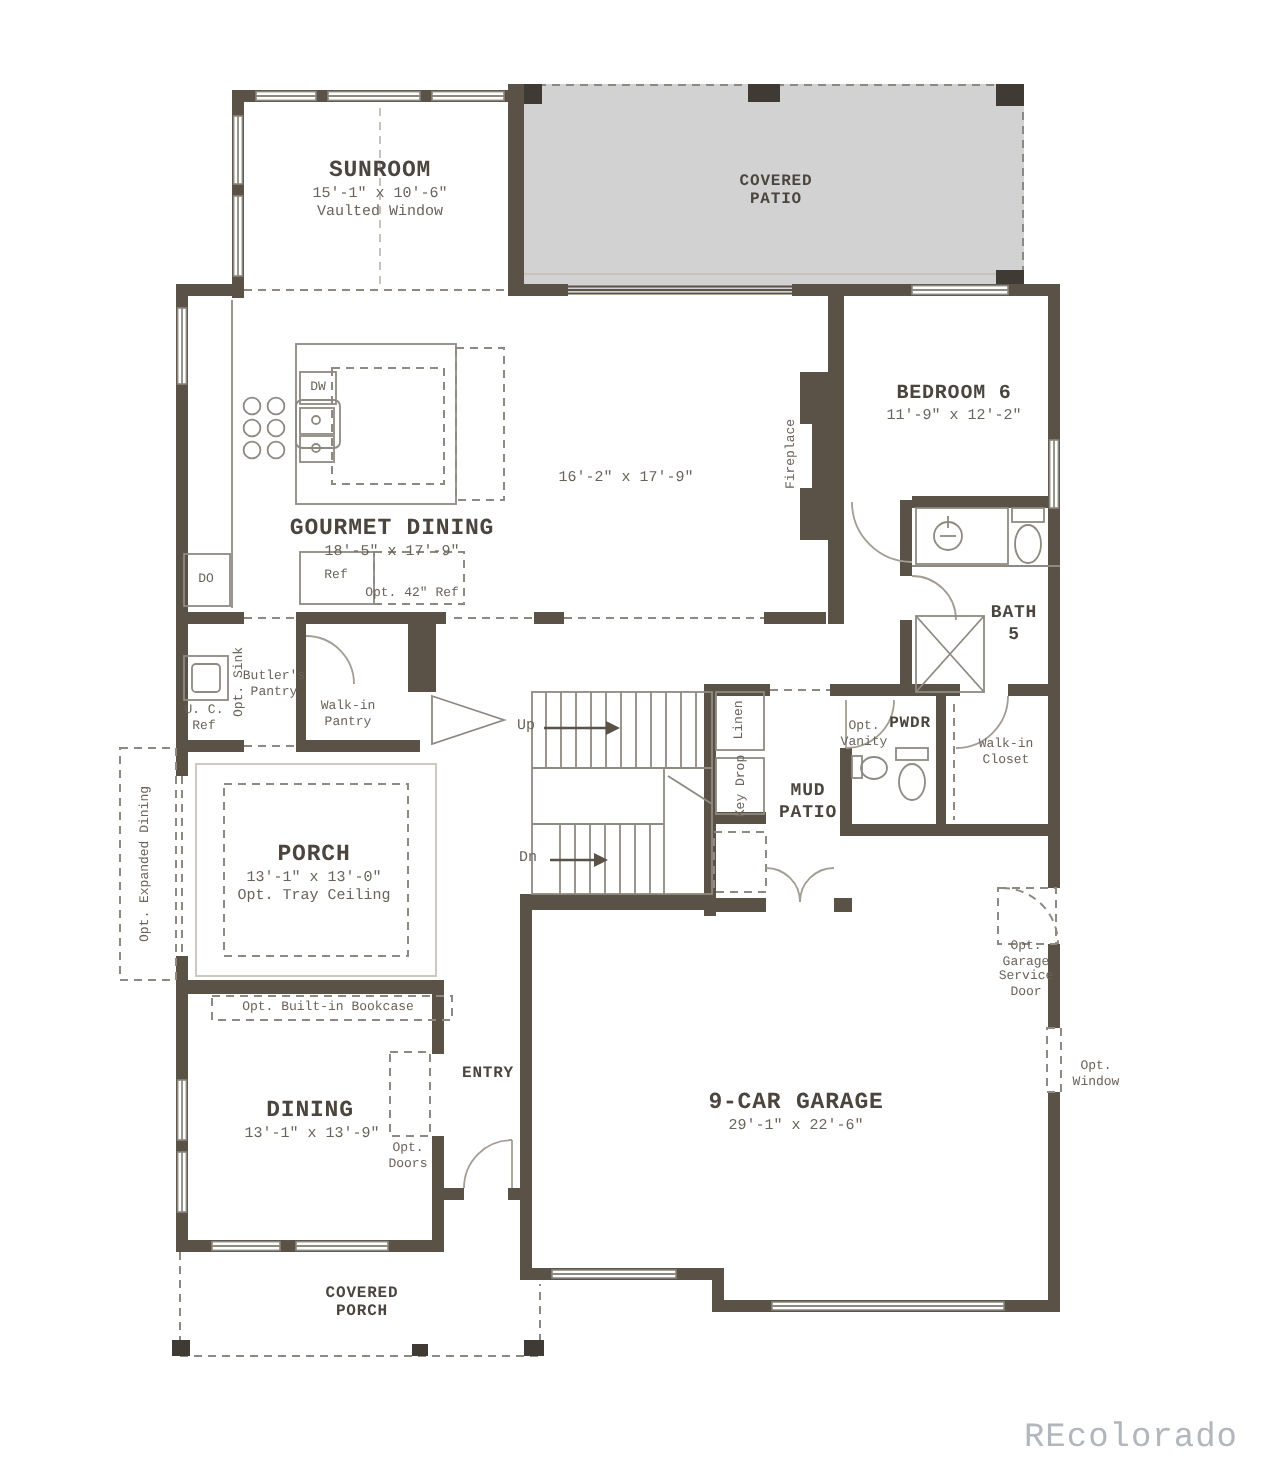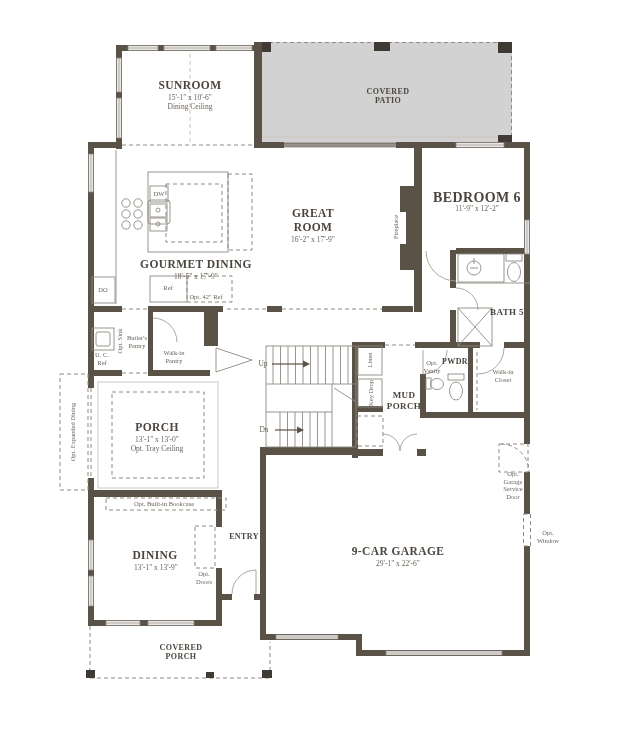--- a/index.html
+++ b/index.html
@@ -1,37 +1,37 @@
 <!DOCTYPE html>
 <html style="--wall: #5a5147; --post: #3f3a33; --patio: #d2d2d2; --line: #8f8a81; --ink: #4b453e; --ink2: #6a635a; --wm: #b2b7be;"><head>
 <meta charset="utf-8">
 <style>
   :root{
     --wall:#5a5147; --post:#3f3a33; --patio:#d2d2d2; --line:#8f8a81;
     --ink:#4b453e; --ink2:#6a635a; --wm:#b2b7be; --lt:#c9c4bb;
   }
   html,body{margin:0;padding:0;background:#fff;}
   #stage{position:relative;width:624px;height:734px;background:#fff;overflow:hidden;
-         font-family:Liberation Serif, serif;}
+         font-family:Liberation Mono, monospace;}
   svg{position:absolute;left:0;top:0;}
   .wall{fill:var(--wall);}
   .post{fill:var(--post);}
   .patio{fill:var(--patio);}
   .dash{stroke:var(--line);stroke-width:1;stroke-dasharray:4 3;fill:none;}
   .dashlt{stroke:var(--lt);stroke-width:1;stroke-dasharray:4 3;fill:none;}
   .thin{stroke:var(--line);stroke-width:.9;fill:none;}
   .ltln{stroke:var(--lt);stroke-width:.9;fill:none;}
   .win{fill:#ffffff;stroke:#8a857d;stroke-width:.8;}
   .arc{stroke:#a39d93;stroke-width:.9;fill:none;}
   .arrow{stroke:var(--wall);stroke-width:1.2;fill:none;}
   .ah{fill:var(--wall);}
   .lbl{position:absolute;transform:translate(-50%,-50%);text-align:center;color:var(--ink);
        line-height:1.18;white-space:nowrap;}
   .b{font-weight:bold;letter-spacing:.4px;}
-  .f11{font-size:11.5px;} .f10{font-size:14px;} .f9{font-size:9px;} .f8{font-size:8px;}
+  .f11{font-size:11.5px;} .f10{font-size:10px;} .f9{font-size:9px;} .f8{font-size:8px;}
   .f7{font-size:7.5px;color:var(--ink2);font-weight:normal;letter-spacing:0;}
   .f6{font-size:6.5px;color:var(--ink2);}
   .wrap{white-space:normal;}
   .v{transform:translate(-50%,-50%) rotate(-90deg);}
   .wm{position:absolute;right:5px;top:710px;font-size:17px;color:var(--wm);letter-spacing:.5px;}
 </style>
 </head>
 <body>
 
 <div id="stage">
@@ -248,53 +248,53 @@
     <rect class="thin" x="458" y="308" width="34" height="38"></rect>
     <line class="thin" x1="458" y1="308" x2="492" y2="346"></line>
     <line class="thin" x1="492" y1="308" x2="458" y2="346"></line>
     <rect class="thin" x="358" y="346" width="24" height="29"></rect>
     <rect class="thin" x="358" y="379" width="24" height="28"></rect>
   </g>
 </svg>
 
   <div class="lbl b f11" style="left:190px;top:86px">SUNROOM</div>
   <div class="lbl f7" style="left:190px;top:98px">15'-1" x 10'-6"</div>
-  <div class="lbl f7" style="left:190px;top:107px">Dining Ceiling</div>
+  <div class="lbl f7" style="left:190px;top:107px">Vaulted Window</div>
   <div class="lbl b f8 wrap" style="left:388px;top:96px;width:58px">COVERED PATIO</div>
-  <div class="lbl b f11 wrap" style="left:313px;top:221px;width:72px">GREAT ROOM</div>
   <div class="lbl f7" style="left:313px;top:240px">16'-2" x 17'-9"</div>
   <div class="lbl f6 v" style="left:396px;top:227px">Fireplace</div>
   <div class="lbl b f10" style="left:477px;top:198px">BEDROOM 6</div>
   <div class="lbl f7" style="left:477px;top:209px">11'-9" x 12'-2"</div>
   <div class="lbl b f11" style="left:196px;top:265px">GOURMET DINING</div>
   <div class="lbl f7" style="left:196px;top:277px">18'-5" x 17'-9"</div>
   <div class="lbl f6" style="left:159px;top:194px">DW</div>
   <div class="lbl f6" style="left:168px;top:288px">Ref</div>
   <div class="lbl f6" style="left:206px;top:297px">Opt. 42" Ref</div>
   <div class="lbl f6" style="left:103px;top:290px">DO</div>
   <div class="lbl f6 v" style="left:120px;top:341px">Opt. Sink</div>
   <div class="lbl f6 wrap" style="left:102px;top:359px;width:22px">U. C. Ref</div>
   <div class="lbl f6 wrap" style="left:137px;top:342px;width:34px">Butler's Pantry</div>
   <div class="lbl f6 wrap" style="left:174px;top:357px;width:34px">Walk-in Pantry</div>
   <div class="lbl b f9 wrap" style="left:507px;top:312px;width:34px">BATH 5</div>
   <div class="lbl b f8" style="left:455px;top:362px">PWDR</div>
   <div class="lbl f6 wrap" style="left:432px;top:367px;width:26px">Opt. Vanity</div>
   <div class="lbl f6 wrap" style="left:503px;top:376px;width:34px">Walk-in Closet</div>
-  <div class="lbl b f9 wrap" style="left:404px;top:401px;width:44px">MUD PORCH</div>
+  <div class="lbl b f9 wrap" style="left:404px;top:401px;width:44px">MUD PATIO</div>
   <div class="lbl f6 v" style="left:370px;top:360px">Linen</div>
   <div class="lbl f6 v" style="left:371px;top:393px">Key Drop</div>
   <div class="lbl f7" style="left:263px;top:364px">Up</div>
   <div class="lbl f7" style="left:264px;top:430px">Dn</div>
   <div class="lbl b f11" style="left:157px;top:428px">PORCH</div>
   <div class="lbl f7" style="left:157px;top:440px">13'-1" x 13'-0"</div>
   <div class="lbl f7" style="left:157px;top:449px">Opt. Tray Ceiling</div>
   <div class="lbl f6 v" style="left:73px;top:432px">Opt. Expanded Dining</div>
   <div class="lbl f6" style="left:164px;top:504px">Opt. Built-in Bookcase</div>
   <div class="lbl b f11" style="left:155px;top:556px">DINING</div>
   <div class="lbl f7" style="left:156px;top:568px">13'-1" x 13'-9"</div>
   <div class="lbl f6 wrap" style="left:204px;top:578px;width:24px">Opt. Doors</div>
   <div class="lbl b f8" style="left:244px;top:537px">ENTRY</div>
   <div class="lbl b f11" style="left:398px;top:552px">9-CAR GARAGE</div>
   <div class="lbl f7" style="left:398px;top:564px">29'-1" x 22'-6"</div>
   <div class="lbl f6 wrap" style="left:513px;top:485px;width:30px">Opt. Garage Service Door</div>
   <div class="lbl f6 wrap" style="left:548px;top:537px;width:30px">Opt. Window</div>
   <div class="lbl b f8 wrap" style="left:181px;top:652px;width:54px">COVERED PORCH</div>
+  <div class="wm">REcolorado</div>
 </div>
 
 </body></html>

